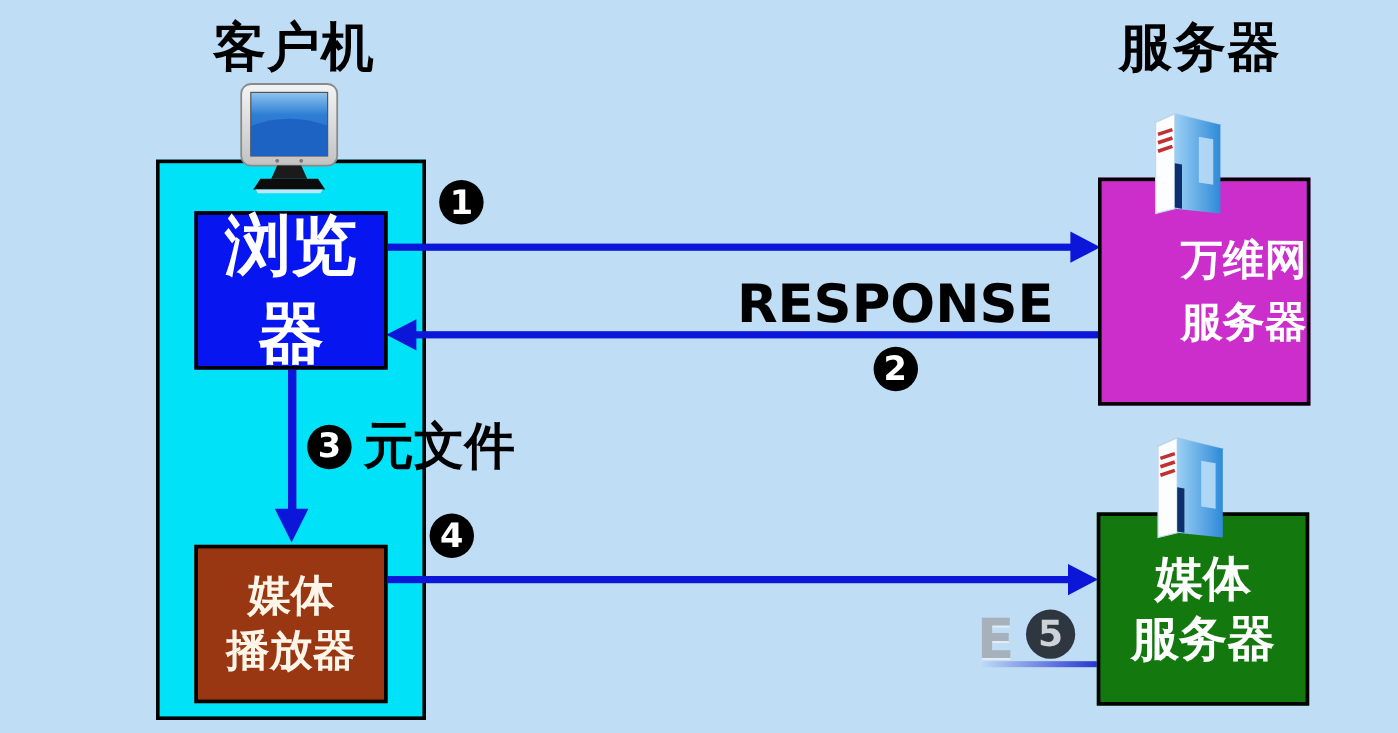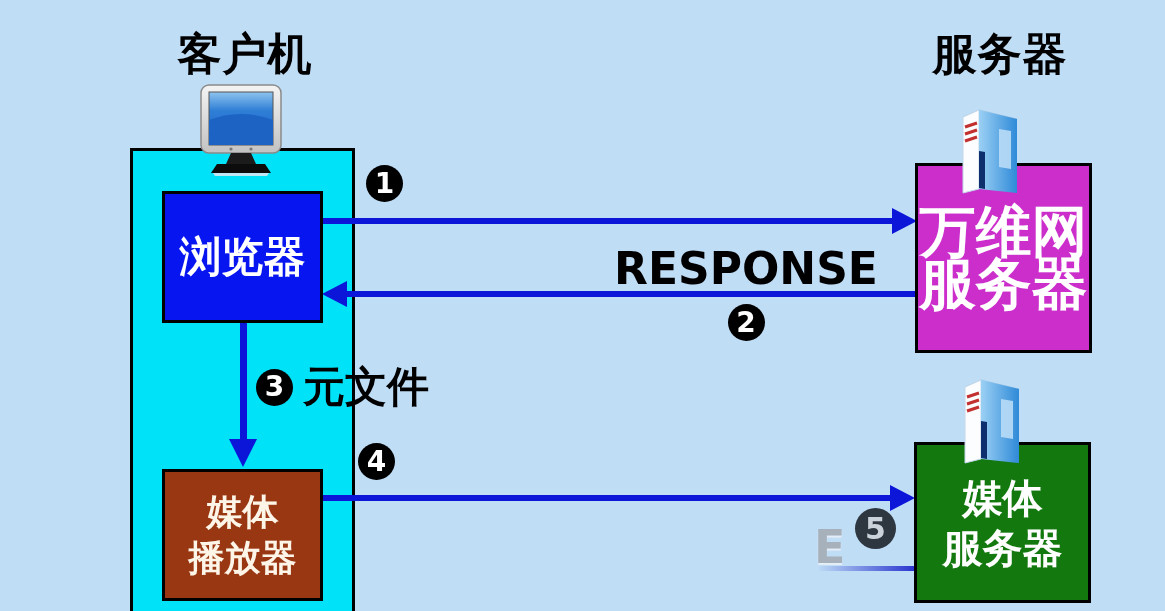--- a/index.html
+++ b/index.html
@@ -2,21 +2,21 @@
 <html><head>
 <meta charset="utf-8">
 <style>
   html,body{margin:0;padding:0;}
   body{
     width:1165px;height:611px;position:relative;overflow:hidden;
     background:var(--background,#c0ddf6);
     font-family:"DejaVu Sans","Liberation Sans",sans-serif;
     color:#000;
   }
-  .abs{position:absolute;margin-top:15px;}
+  .abs{position:absolute;}
 
   
   .title{
     font-size:44px;font-weight:800;text-align:center;letter-spacing:1px;
     white-space:nowrap;z-index:6;
   }
   .title-client{left:130px;top:10px;width:230px;}
   .title-server{left:905px;top:10px;width:190px;}
 
   
@@ -25,25 +25,25 @@
     background:var(--client_panel,#00e2f8);border:3px solid #000;z-index:1;
   }
 
   
   .node{
     box-sizing:border-box;border:3px solid #000;z-index:3;
     display:flex;flex-direction:column;align-items:center;justify-content:center;
     font-weight:800;text-align:center;
   }
   .node-browser{left:162px;top:176px;width:161px;height:132px;
-    background:var(--browser_box,#0715f0);color:#fff;font-size:42px;}
+    background:var(--browser_box,#0715f0);color:#fff;font-size:55px;}
   .node-player{left:162px;top:454px;width:161px;height:132px;
     background:var(--media_player_box,#9a3713);color:#fdf6e8;font-size:36px;line-height:46px;}
   .node-www{left:915px;top:148px;width:177px;height:190px;
-    background:var(--www_server_box,#cb2ecb);color:#fff;font-size:56px;line-height:52px;}
+    background:var(--www_server_box,#cb2ecb);color:#fff;font-size:35px;line-height:52px;align-items:flex-end;}
   .node-media{left:914px;top:427px;width:177px;height:161px;
     background:var(--media_server_box,#13790f);color:#fff;font-size:40px;line-height:50px;}
 
   
   .shaft{background:var(--arrow,#0b16d8);z-index:2;}
   .head-right{width:0;height:0;z-index:2;
     border-top:13px solid transparent;border-bottom:13px solid transparent;
     border-left:25px solid var(--arrow,#0b16d8);}
   .head-left{width:0;height:0;z-index:2;
     border-top:13px solid transparent;border-bottom:13px solid transparent;

